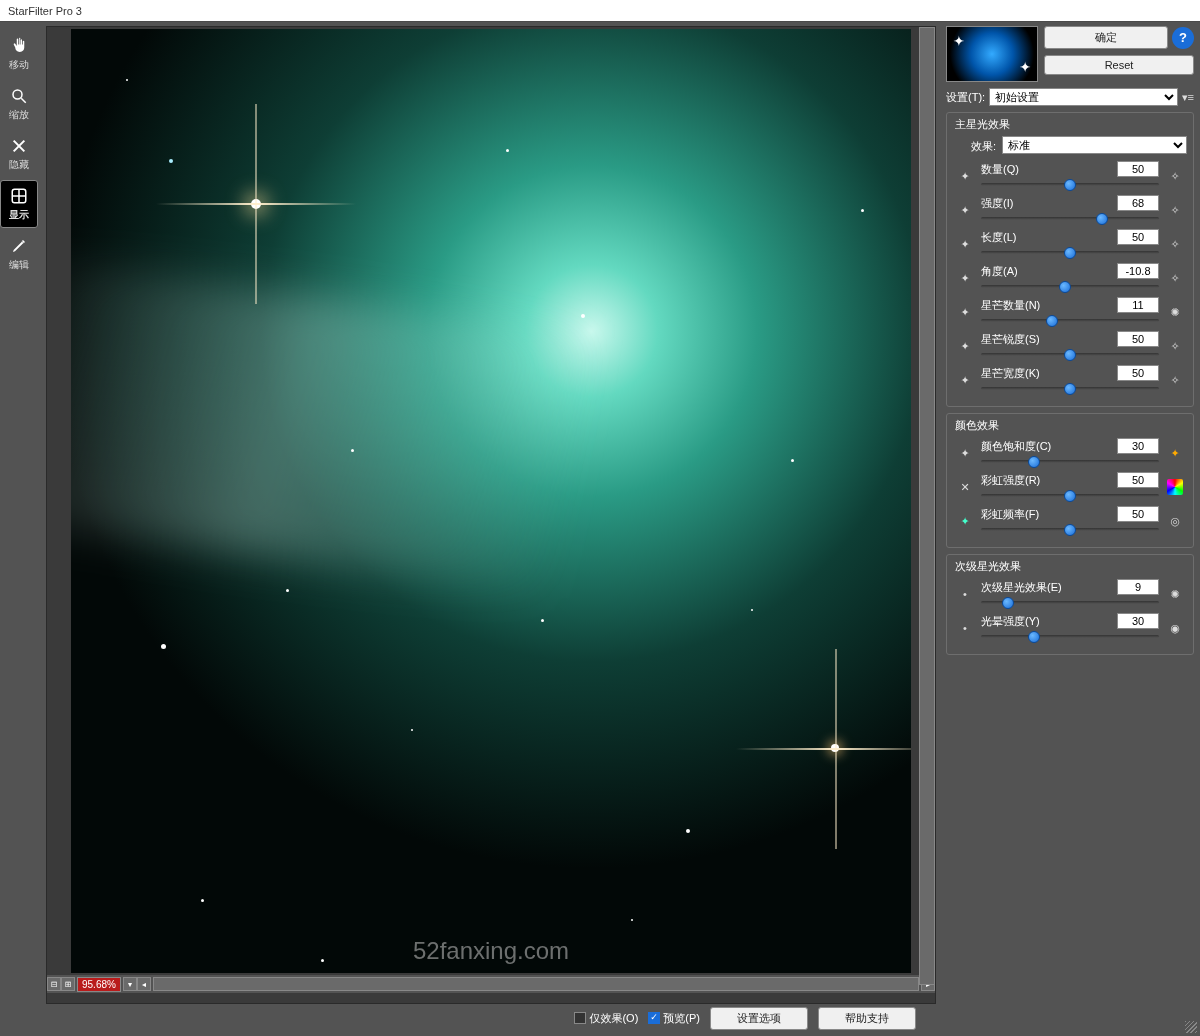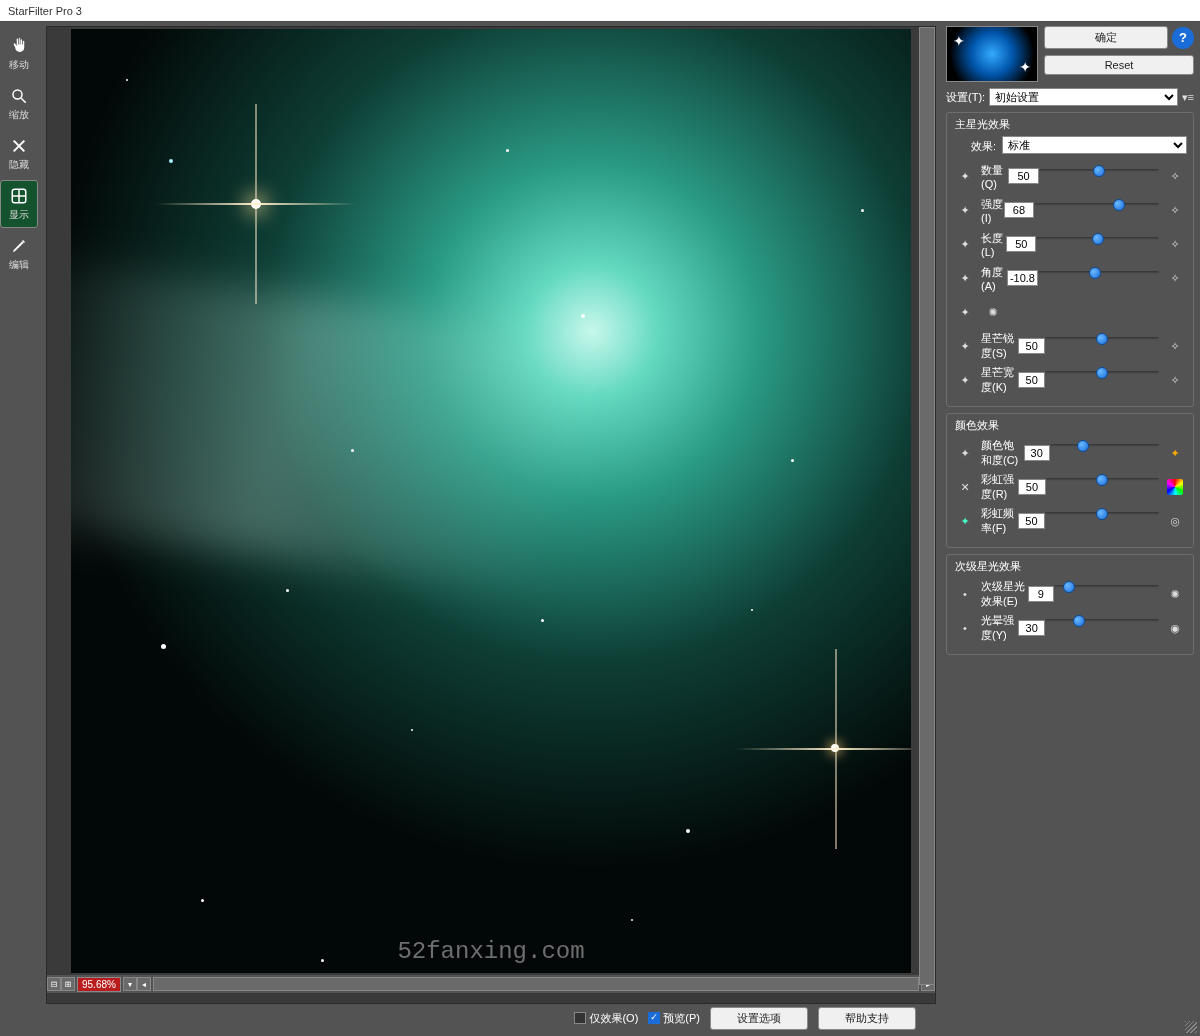--- a/index.html
+++ b/index.html
@@ -1,33 +1,33 @@
 <!DOCTYPE html>
 <html><head>
 <meta charset="utf-8">
 <style>
 * { margin: 0; padding: 0; box-sizing: border-box; font-family: "Microsoft YaHei", Arial, sans-serif; font-size: 11px; }
 body { background: #535353; color: #fff; width: 1200px; height: 1036px; overflow: hidden; }
 .titlebar { background: #fff; color: #333; height: 22px; display: flex; align-items: center; padding: 0 8px; border-bottom: 1px solid #4a4a4a; }
 .main { display: flex; height: 1014px; }
 .toolbar { width: 42px; background: #535353; padding-top: 8px; display: flex; flex-direction: column; align-items: flex-start; gap: 2px; }
 .tool-btn { width: 38px; height: 48px; display: flex; flex-direction: column; align-items: center; justify-content: center; cursor: pointer; border-radius: 3px; }
-.tool-btn.active { background: #14532d; border: 1px solid #888; }
+.tool-btn.active { background: #000000; border: 1px solid #888; font-weight: bold; }
 .tool-icon { width: 20px; height: 20px; display: flex; align-items: center; justify-content: center; }
 .tool-label { font-size: 10px; margin-top: 2px; color: #ddd; }
 .content { flex: 1; display: flex; flex-direction: column; padding: 4px; }
 .canvas-area { flex: 1; background: #3a3a3a; border: 1px solid #2a2a2a; position: relative; display: flex; flex-direction: column; align-items: center; }
 .canvas-img { width: 840px; height: 944px; background: radial-gradient(circle at 62% 32%, #c8f8ed 0%, #63d9c0 8%, #2a9b85 20%, #0e3e35 40%, #020807 65%); position: relative; overflow: hidden; margin: 2px; }
 .comet-tail { position: absolute; top: 28%; left: -10%; width: 70%; height: 28%; background: linear-gradient(100deg, rgba(200,240,230,0.0) 0%, rgba(200,240,230,0.3) 50%, rgba(200,240,230,0.0) 100%); transform: rotate(8deg); filter: blur(20px); }
 .star { position: absolute; background: #fff; border-radius: 50%; }
 .star-big { box-shadow: 0 0 20px 5px rgba(255,220,150,0.8); }
 .star-big::before, .star-big::after { content: ''; position: absolute; background: linear-gradient(90deg, transparent, #ffeecc, transparent); }
 .star-big::before { width: 200px; height: 2px; left: -95px; top: 4px; }
 .star-big::after { width: 2px; height: 200px; left: 4px; top: -95px; }
-.watermark { position: absolute; bottom: 8px; left: 50%; transform: translateX(-50%); font-size: 24px; color: rgba(180,180,180,0.6); font-family: Liberation Mono, monospace; }
+.watermark { position: absolute; bottom: 8px; left: 50%; transform: translateX(-50%); font-size: 24px; color: rgba(180,180,180,0.6); font-family: Liberation Sans, sans-serif; }
 .scroll-v { position: absolute; right: 0; top: 0; bottom: 18px; width: 16px; background: #6a6a6a; border: 1px solid #888; }
 .scroll-h-row { height: 18px; display: flex; align-items: center; background: #535353; width: 100%; }
 .zoom-box { background: #b91c1c; border: 1px solid #888; padding: 1px 4px; font-size: 10px; margin: 0 2px; }
 .scroll-h { flex: 1; height: 14px; background: #6a6a6a; border: 1px solid #888; margin: 0 2px; }
 .scroll-btn { width: 14px; height: 14px; background: #6a6a6a; border: 1px solid #888; display: flex; align-items: center; justify-content: center; font-size: 8px; }
 .bottom-bar { height: 28px; display: flex; align-items: center; justify-content: flex-end; gap: 10px; padding: 0 20px; background: #535353; }
 .cb-wrap { display: flex; align-items: center; gap: 3px; }
 .cb { width: 12px; height: 12px; border: 1px solid #888; background: #333; position: relative; }
 .cb.checked { background: #1a6dd8; border-color: #1a6dd8; }
 .cb.checked::after { content: '✓'; color: #fff; font-size: 9px; position: absolute; top: -1px; left: 1px; }
@@ -42,21 +42,21 @@
 .btn-row { display: flex; gap: 4px; align-items: center; }
 .help-btn { width: 22px; height: 22px; border-radius: 50%; background: #1a6dd8; color: #fff; display: flex; align-items: center; justify-content: center; font-weight: bold; font-size: 13px; cursor: pointer; }
 .preset-row { display: flex; align-items: center; gap: 4px; }
 .preset-row select { flex: 1; background: #fff; color: #000; border: 1px solid #888; padding: 1px; font-size: 11px; }
 .panel { border: 1px solid #6e6e6e; border-radius: 3px; padding: 4px 6px 8px; }
 .panel-title { color: #fff; font-size: 11px; margin-bottom: 4px; padding-left: 2px; }
 .effect-row { display: flex; align-items: flex-end; gap: 6px; margin: 2px 0 6px 18px; }
 .effect-row select { flex: 1; background: #fff; color: #000; border: 1px solid #888; padding: 1px; font-size: 11px; }
 .slider-row { display: flex; align-items: center; gap: 4px; margin: 2px 0; height: 32px; }
 .icon-l, .icon-r { width: 24px; height: 24px; display: flex; align-items: center; justify-content: center; color: #ddd; flex-shrink: 0; }
-.slider-main { flex: 1; display: flex; flex-direction: row; }
+.slider-main { flex: 1; display: flex; flex-direction: column; }
 .slider-top { display: flex; justify-content: space-between; align-items: center; }
 .slider-label { color: #fff; font-size: 11px; }
 .slider-val { width: 42px; background: #fff; color: #000; border: 1px solid #888; text-align: center; font-size: 11px; padding: 1px 0; }
 .slider { width: 100%; height: 14px; position: relative; }
 .slider-track { position: absolute; top: 6px; left: 0; right: 0; height: 3px; background: linear-gradient(180deg, #333, #555); border-radius: 2px; }
 .slider-thumb { position: absolute; top: 2px; width: 12px; height: 12px; background: radial-gradient(circle at 35% 35%, #6ab8ff, #1a6dd8); border-radius: 50%; border: 1px solid #0a4a9a; cursor: pointer; transform: translateX(-50%); }
 .resize-grip { position: absolute; right: 3px; bottom: 3px; width: 12px; height: 12px; background: repeating-linear-gradient(135deg, #888 0 1px, transparent 1px 3px); }
 svg { display: block; }
 </style>
 </head>
@@ -238,20 +238,30 @@
       </div>
       <div class="slider">
         <div class="slider-track"></div>
         <div class="slider-thumb" style="left:47%"></div>
       </div>
     </div>
     <span class="icon-r">✧</span>
   </div>
           <div class="slider-row">
     <span class="icon-l">✦</span>
+    <div class="slider-main">
+      <div class="slider-top">
+        <span class="slider-label">星芒数量(N)</span>
+        <span class="slider-val">11</span>
+      </div>
+      <div class="slider">
+        <div class="slider-track"></div>
+        <div class="slider-thumb" style="left:40%"></div>
+      </div>
+    </div>
     <span class="icon-r">✺</span>
   </div>
           <div class="slider-row">
     <span class="icon-l">✦</span>
     <div class="slider-main">
       <div class="slider-top">
         <span class="slider-label">星芒锐度(S)</span>
         <span class="slider-val">50</span>
       </div>
       <div class="slider">

